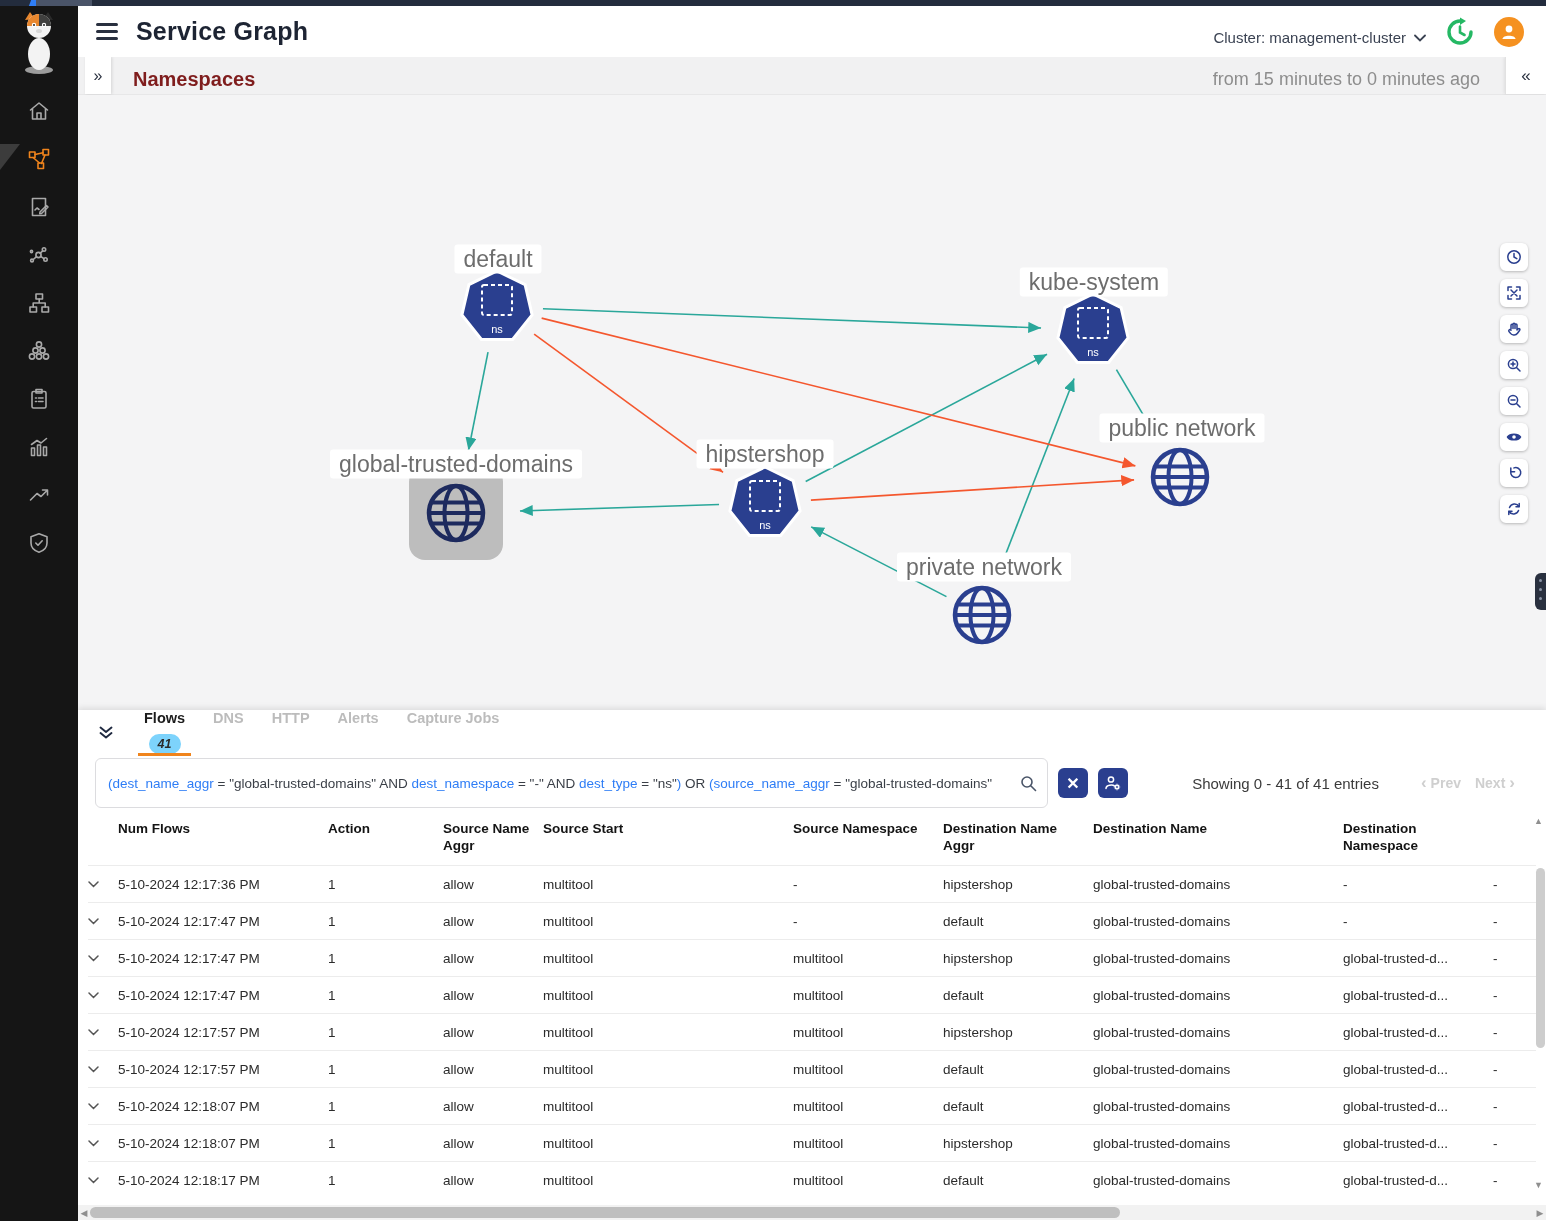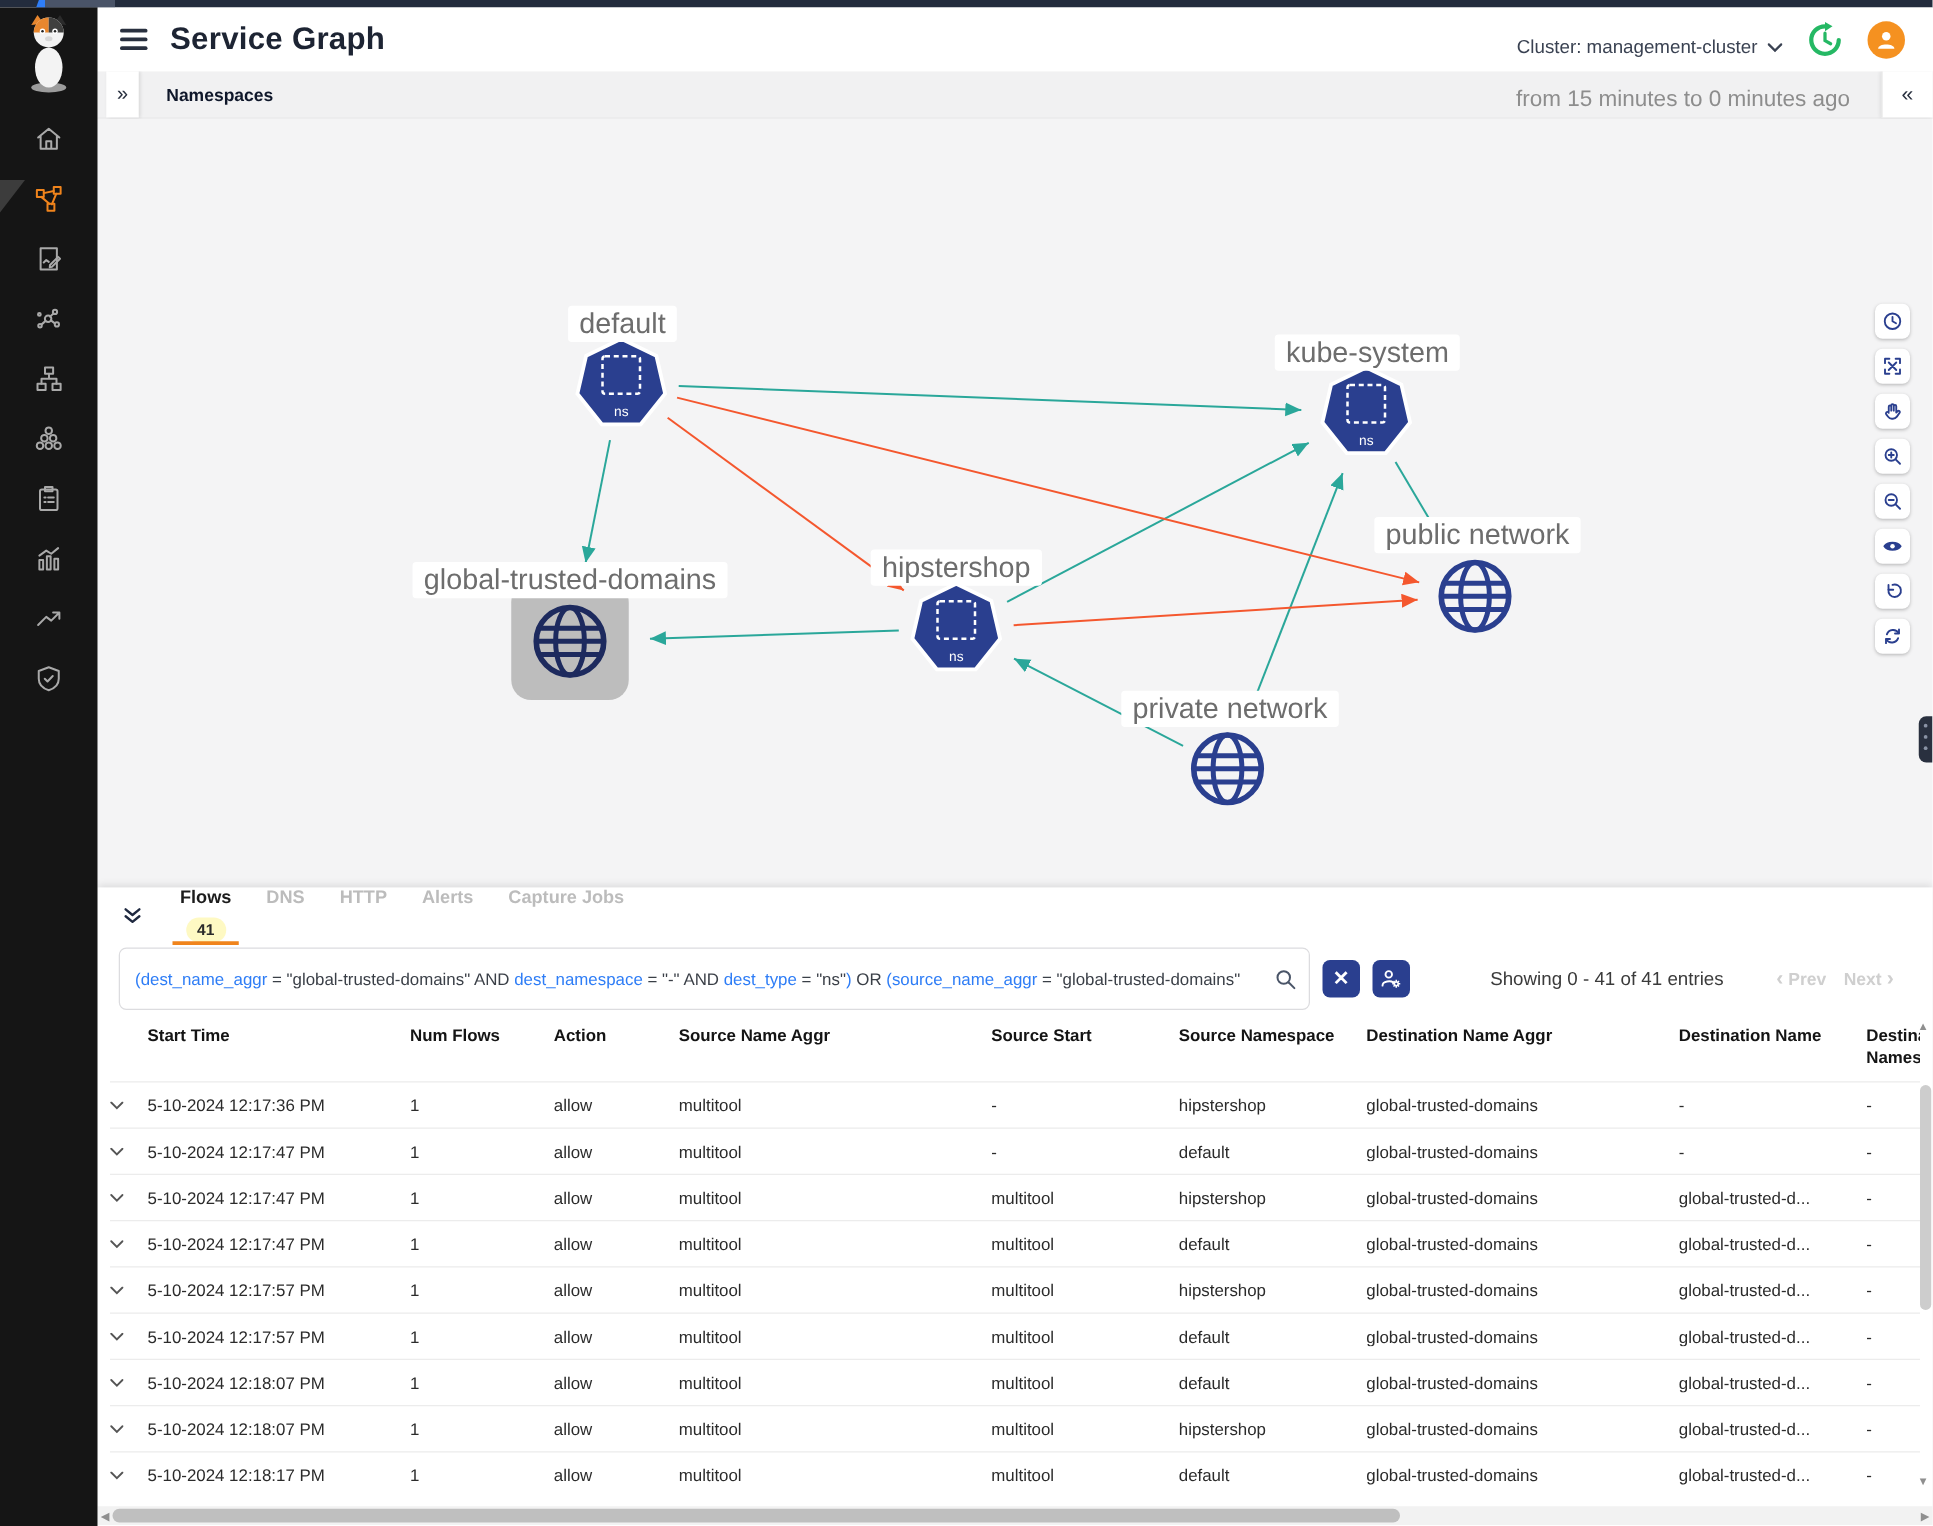--- a/index.html
+++ b/index.html
@@ -26,21 +26,21 @@
   #hamburger { margin-left:18px; display:flex; flex-direction:column; gap:4px; cursor:pointer; }
   #hamburger span { display:block; width:22px; height:3px; background:#29303f; border-radius:2px; }
   #page-title { margin-left:18px; font-size:25px; font-weight:700; color:#1d2433; letter-spacing:.2px; }
   #header-right { margin-left:auto; display:flex; align-items:center; gap:18px; padding-right:22px; }
   #cluster-select { display:flex; align-items:center; gap:8px; font-size:15px; color:#3a4252; cursor:pointer;margin-top:12px; }
   #avatar { width:30px; height:30px; border-radius:50%; background:#f59120; display:flex; align-items:center; justify-content:center; }
 
   
   #breadbar { left:78px; top:57px; width:1468px; height:38px; background:#f1f1f2; border-bottom:1px solid #e7e7e8; }
   #expand-left-btn { position:absolute; left:7px; top:0; width:26px; height:37px; background:#fff; box-shadow:1px 0 3px rgba(0,0,0,.12); display:flex; align-items:center; justify-content:center; font-size:16px; color:#29303f; cursor:pointer; }
-  #breadcrumb { position:absolute; left:55px; top:11px; font-size:14px; font-weight:600; color:#0f172a; cursor:pointer; }
+  #breadcrumb { position:absolute; left:55px; top:11px; font-size:20px; font-weight:600; color:#7f1d1d; cursor:pointer; }
   #time-range { position:absolute; right:66px; top:12px; font-size:18px; color:#8d8d8d; }
   #collapse-right-btn { position:absolute; right:0; top:0; width:41px; height:37px; background:#fff; border-left:1px solid #e2e2e2; box-shadow:-1px 0 3px rgba(0,0,0,.08); display:flex; align-items:center; justify-content:center; font-size:17px; color:#29303f; cursor:pointer; }
 
   
   #graph { left:78px; top:95px; width:1468px; height:615px; background:#f4f4f5; overflow:hidden; }
   #edge-svg { position:absolute; left:0; top:0; }
   .glabel { position:absolute; transform:translate(-50%,-50%); background:#fff; color:#6d6d6d; font-size:23px; padding:1px 9px; border-radius:3px; white-space:nowrap; z-index:5; cursor:pointer; }
   #graph-toolbar { position:absolute; right:18px; top:148px; display:flex; flex-direction:column; gap:8px; z-index:6; }
   .gt-btn { width:28px; height:28px; background:#fff; border-radius:6px; box-shadow:0 1px 3px rgba(0,0,0,.25); display:flex; align-items:center; justify-content:center; cursor:pointer; }
   .gt-btn svg { stroke:#2a3f8f; fill:none; stroke-width:1.5; stroke-linecap:round; stroke-linejoin:round; }
@@ -48,21 +48,21 @@
   #drawer-handle i { display:block; width:3px; height:3px; background:#8a93a5; border-radius:50%; margin:6px auto 0; }
 
   
   #panel { left:78px; top:710px; width:1468px; height:511px; background:#fff; box-shadow:0 -2px 6px rgba(0,0,0,.10); z-index:10; }
   #tabbar { position:absolute; left:0; top:0; width:100%; height:46px; display:flex; align-items:center; }
   #panel-collapse { margin-left:20px; cursor:pointer; display:flex; }
   #tabs { display:flex; margin-left:16px; height:46px; }
   .tab { display:flex; align-items:center; gap:8px; padding:0 14px; font-size:14.5px; font-weight:700; color:#bcbcbc; cursor:pointer; height:46px; position:relative;flex-direction:column; }
   .tab.active { color:#1c1c1c; }
   .tab.active::after { content:""; position:absolute; left:8px; right:8px; bottom:0; height:3px; background:#f0841c; }
-  .tab .badge { background:#fef9c3; color:#2a2a2a; font-size:12.5px; font-weight:600; border-radius:11px; padding:3px 9px; }
+  .tab .badge { background:#7dd3fc; color:#2a2a2a; font-size:12.5px; font-weight:600; border-radius:11px; padding:3px 9px;font-style:italic; }
 
   #filterrow { position:absolute; left:17px; top:56px; width:1434px; height:34px; display:flex; align-items:center; }
   #filter-box { width:953px; height:50px; background:#fff; border:1px solid #dcdcdf; border-radius:6px; display:flex; align-items:center; padding:0 10px 0 12px; font-size:13.5px; white-space:nowrap; overflow:hidden; }
   #filter-query { flex:1; overflow:hidden; }
   .fq-blue { color:#2e7df6; } .fq-dark { color:#3a3f47; }
   .sq-btn { width:30px; height:30px; border-radius:6px; background:#2a3f8f; display:flex; align-items:center; justify-content:center; margin-left:10px; cursor:pointer; border:none; }
   #clear-filter-btn { color:#fff; font-size:16px; font-weight:700; }
   #showing { margin-left:auto; font-size:15px; color:#3b3b3b; }
   #pager { margin-left:42px; margin-right:14px; display:flex; gap:14px; font-size:14px; font-weight:700; color:#cfcfcf; }
   .pager-item { display:flex; align-items:center; gap:4px; cursor:default; }
@@ -397,21 +397,20 @@
       </div>
       <div class="pager-item">
         <span>Next</span>
         <span class="pager-chev">›</span>
       </div>
     </div>
   </div>
 
   <div id="thead">
       <div></div>
-      <div>Start Time</div>
       <div>Num Flows</div>
       <div>Action</div>
       <div>Source Name Aggr</div>
       <div>Source Start</div>
       <div>Source Namespace</div>
       <div>Destination Name Aggr</div>
       <div>Destination Name</div>
       <div>Destination Namespace</div>
     </div>
   <div id="tbody">

